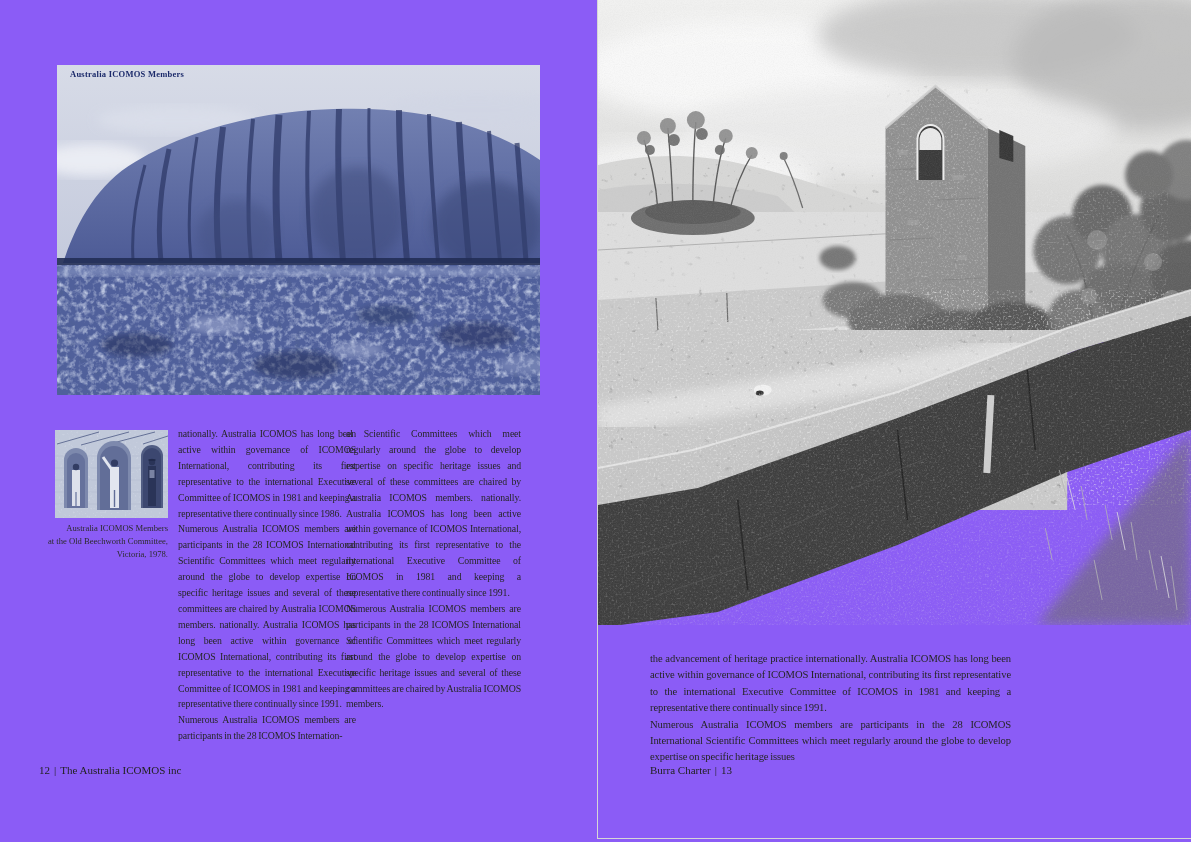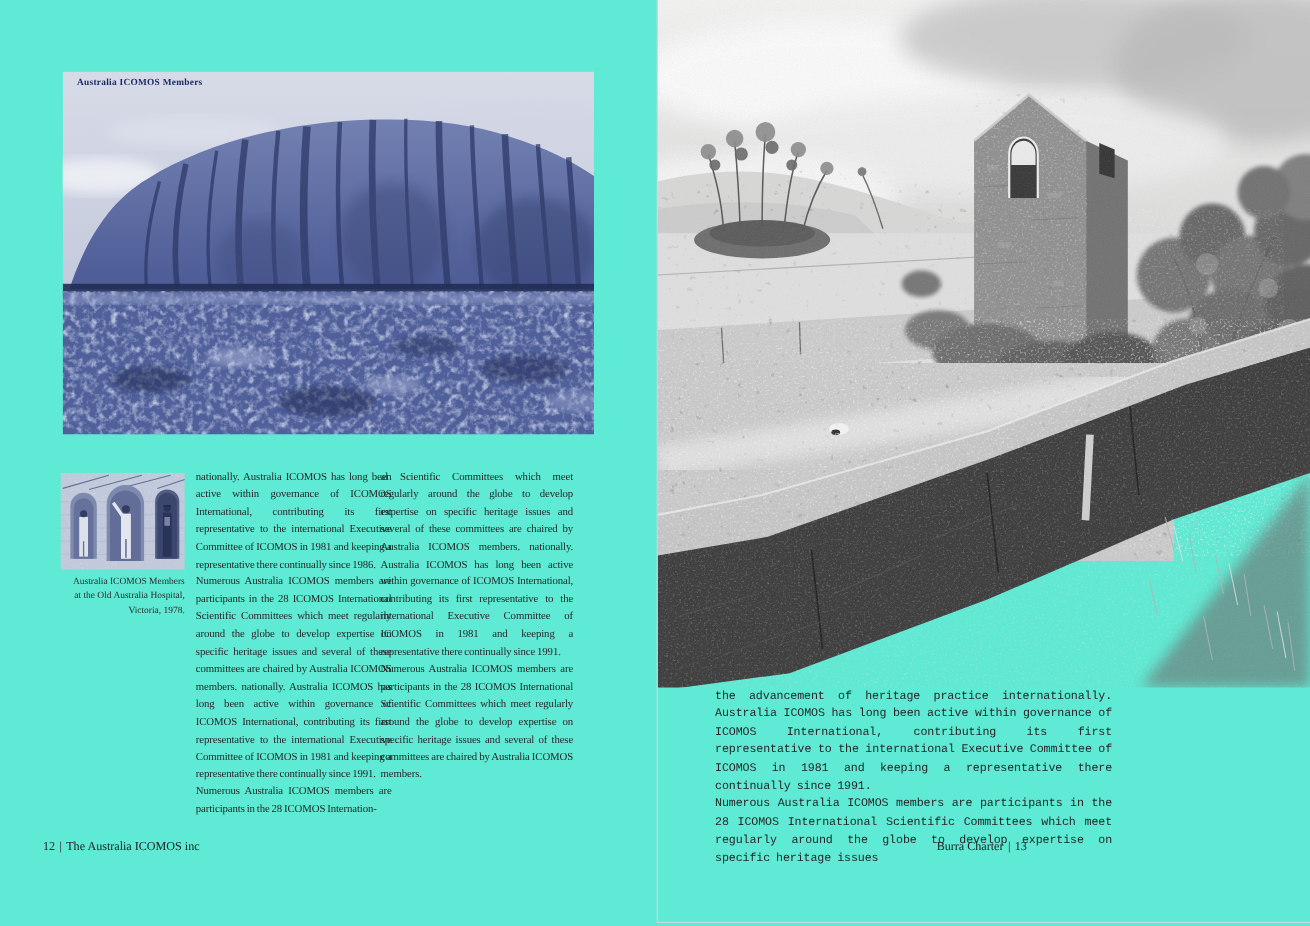--- a/index.html
+++ b/index.html
@@ -1,21 +1,21 @@
 <!DOCTYPE html>
 <html style="--caption-navy: #1b2a6a; --body-text: #262626; --gutter-line: #d6d6d6;"><head>
 <meta charset="utf-8">
 <style>
   html,body{margin:0;padding:0;}
   body{
     width:1191px;height:842px;background:#ffffff;
     font-family:"Liberation Serif", serif;
     color:var(--body-text,#262626);
   }
-  .spread{position:relative;width:1191px;height:842px;overflow:hidden;background:#5eead4;}
+  .spread{position:relative;width:1191px;height:842px;overflow:hidden;background:#8b5cf6;}
   figure{margin:0;}
   svg{display:block;}
 
   
   .hero{position:absolute;left:57px;top:65px;width:483px;height:330px;}
   .hero svg{width:100%;height:100%;}
   .hero-caption{
     position:absolute;left:13px;top:4px;
     font-size:8.5px;font-weight:bold;letter-spacing:.25px;
     color:var(--caption-navy,#1b2a6a);
@@ -29,33 +29,33 @@
   .italic{}
   .col{
     position:absolute;top:426px;text-align:justify;
     font-size:9.8px;line-height:15.9px;letter-spacing:-0.1px;word-spacing:-0.6px;
   }
   .col p{margin:0;}
   .col1{left:178px;width:178px;}
   .col2{left:346px;width:175px;}
   .footer{position:absolute;font-size:11px;color:#222;}
   .footer-left{left:39px;top:764px;}
-  .footer-right{left:650px;width:485px;top:764px;text-align:center;}
+  .footer-right{left:650px;width:485px;top:764px;text-align:left;}
   .sep{margin:0 4px;}
 
   
   .gutter-line{position:absolute;left:597px;top:0;width:1px;height:838px;background:var(--gutter-line,#d6d6d6);}
   .bottom-line{position:absolute;left:597px;top:838px;width:594px;height:1px;background:var(--gutter-line,#d6d6d6);}
 
   
   .ruin{position:absolute;left:598px;top:0;width:593px;height:625px;}
   .ruin svg{width:100%;height:100%;}
   .rp-text{
-    position:absolute;left:650px;top:625px;width:361px;text-align:justify;
-    font-size:10.6px;line-height:16.4px;letter-spacing:-0.1px;word-spacing:-0.8px;font-family:Liberation Mono, monospace;
+    position:absolute;left:650px;top:651px;width:361px;text-align:justify;
+    font-size:10.6px;line-height:16.4px;letter-spacing:-0.1px;word-spacing:-0.8px;
   }
   .rp-text p{margin:0;}
 </style>
 </head>
 <body>
 
 <div class="spread">
 
   <section>
 
@@ -175,21 +175,21 @@
           <rect x="93" y="36" width="8" height="40" fill="#2a3458"></rect>
           <circle cx="97" cy="32" r="3.2" fill="#2a3458"></circle>
           <line x1="93.5" y1="30" x2="100.5" y2="30" stroke="#1f2847" stroke-width="1.4"></line>
           <rect x="94.5" y="40" width="5" height="8" fill="#8f97b5" opacity="0.8"></rect>
         </g>
       </svg>
     </figure>
 
     <div class="thumb-caption">
       <div>Australia ICOMOS Members</div>
-      <div>at the Old Australia Hospital,</div>
+      <div>at the Old Beechworth Committee,</div>
       <div class="italic">Victoria, 1978.</div>
     </div>
 
     <div class="col col1">
       <p>nationally. Australia ICOMOS has long been active within governance of ICOMOS International, contributing its first representative to the international Executive Committee of ICOMOS in 1981 and keeping a representative there continually since 1986.</p>
       <p>Numerous Australia ICOMOS members are participants in the 28 ICOMOS International Scientific Committees which meet regularly around the globe to develop expertise on specific heritage issues and several of these committees are chaired by Australia ICOMOS members. nationally. Australia ICOMOS has long been active within governance of ICOMOS International, contributing its first representative to the international Executive Committee of ICOMOS in 1981 and keeping a representative there continually since 1991.</p>
       <p>Numerous Australia ICOMOS members are participants in the 28 ICOMOS Internation-</p>
     </div>
 
     <div class="col col2">

